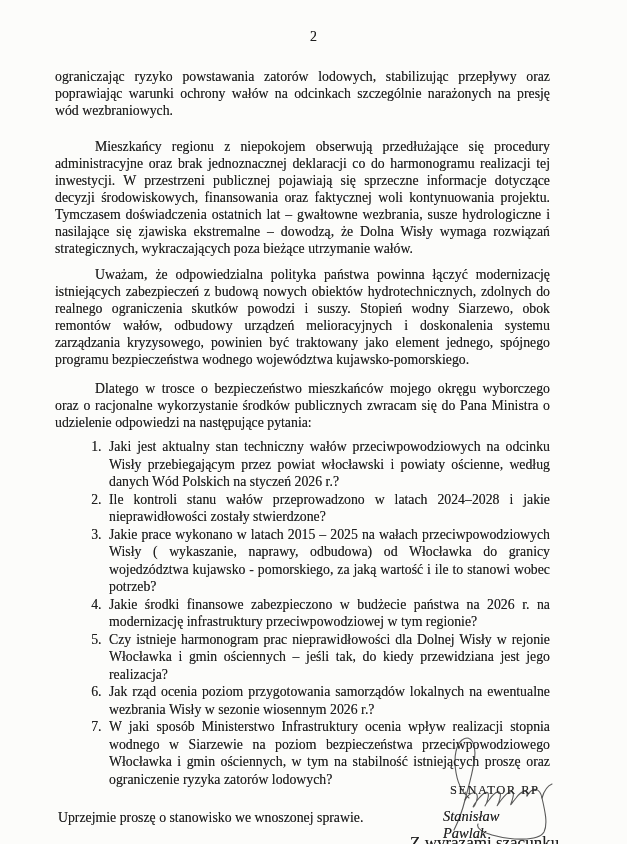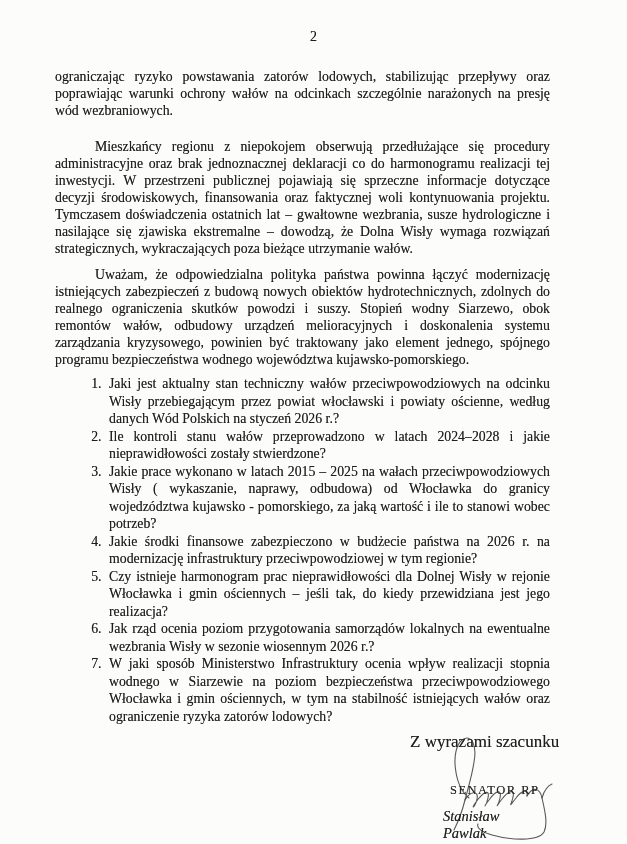--- a/index.html
+++ b/index.html
@@ -89,32 +89,34 @@
 <body>
 
 <div class="page">
 
   <div class="page-number">2</div>
 
   <div class="letter-body">
     <p class="para p1">ograniczając ryzyko powstawania zatorów lodowych, stabilizując przepływy oraz poprawiając warunki ochrony wałów na odcinkach szczególnie narażonych na presję wód wezbraniowych.</p>
     <p class="para indent p2">Mieszkańcy regionu z niepokojem obserwują przedłużające się procedury administracyjne oraz brak jednoznacznej deklaracji co do harmonogramu realizacji tej inwestycji. W przestrzeni publicznej pojawiają się sprzeczne informacje dotyczące decyzji środowiskowych, finansowania oraz faktycznej woli kontynuowania projektu. Tymczasem doświadczenia ostatnich lat – gwałtowne wezbrania, susze hydrologiczne i nasilające się zjawiska ekstremalne – dowodzą, że Dolna Wisły wymaga rozwiązań strategicznych, wykraczających poza bieżące utrzymanie wałów.</p>
     <p class="para indent p3">Uważam, że odpowiedzialna polityka państwa powinna łączyć modernizację istniejących zabezpieczeń z budową nowych obiektów hydrotechnicznych, zdolnych do realnego ograniczenia skutków powodzi i suszy. Stopień wodny Siarzewo, obok remontów wałów, odbudowy urządzeń melioracyjnych i doskonalenia systemu zarządzania kryzysowego, powinien być traktowany jako element jednego, spójnego programu bezpieczeństwa wodnego województwa kujawsko-pomorskiego.</p>
+    <p class="para indent p4">Dlatego w trosce o bezpieczeństwo mieszkańców mojego okręgu wyborczego oraz o racjonalne wykorzystanie środków publicznych zwracam się do Pana Ministra o udzielenie odpowiedzi na następujące pytania:</p>
 
     <ol class="questions">
       <li>Jaki jest aktualny stan techniczny wałów przeciwpowodziowych na odcinku Wisły przebiegającym przez powiat włocławski i powiaty ościenne, według danych Wód Polskich na styczeń 2026 r.?</li>
       <li>Ile kontroli stanu wałów przeprowadzono w latach 2024–2028 i jakie nieprawidłowości zostały stwierdzone?</li>
       <li>Jakie prace wykonano w latach 2015 – 2025 na wałach przeciwpowodziowych Wisły ( wykaszanie, naprawy, odbudowa) od Włocławka do granicy wojedzództwa kujawsko - pomorskiego, za jaką wartość i ile to stanowi wobec potrzeb?</li>
       <li>Jakie środki finansowe zabezpieczono w budżecie państwa na 2026 r. na modernizację infrastruktury przeciwpowodziowej w tym regionie?</li>
       <li>Czy istnieje harmonogram prac nieprawidłowości dla Dolnej Wisły w rejonie Włocławka i gmin ościennych – jeśli tak, do kiedy przewidziana jest jego realizacja?</li>
       <li>Jak rząd ocenia poziom przygotowania samorządów lokalnych na ewentualne wezbrania Wisły w sezonie wiosennym 2026 r.?</li>
-      <li>W jaki sposób Ministerstwo Infrastruktury ocenia wpływ realizacji stopnia wodnego w Siarzewie na poziom bezpieczeństwa przeciwpowodziowego Włocławka i gmin ościennych, w tym na stabilność istniejących wałów oraz ograniczenie ryzyka zatorów lodowych?</li>
+      <li>W jaki sposób Ministerstwo Infrastruktury ocenia wpływ realizacji stopnia wodnego w Siarzewie na poziom bezpieczeństwa przeciwpowodziowego Włocławka i gmin ościennych, w tym na stabilność istniejących proszę oraz ograniczenie ryzyka zatorów lodowych?</li>
     </ol>
   </div>
 
+  <p class="closing-request">Uprzejmie proszę  o stanowisko  we wnoszonej sprawie.</p>
 
   <p class="valediction">Z wyrazami szacunku</p>
 
   <div class="signature-area">
     <svg class="signature-svg" width="150" height="108" viewBox="0 0 150 108" aria-hidden="true">
       <path d="M37,62 C22,50 18,14 30,4 C40,-3 45,10 42,26 C40,40 36,52 33,64 C30,76 26,86 22,94"></path>
       <path d="M33,64 C38,55 47,54 45,63 C43,72 38,74 44,66 C52,55 58,53 56,62 C54,71 50,73 57,64 C64,54 70,53 68,62 C66,71 62,73 70,63 C77,54 83,53 81,61 C79,70 76,72 84,62 C90,54 96,53 95,60"></path>
       <path d="M95,60 C101,50 108,52 110,62 C113,75 116,88 112,96 C106,106 78,104 60,99 C50,96 44,92 46,88"></path>
       <path d="M110,62 C112,55 115,50 120,48"></path>
     </svg>

